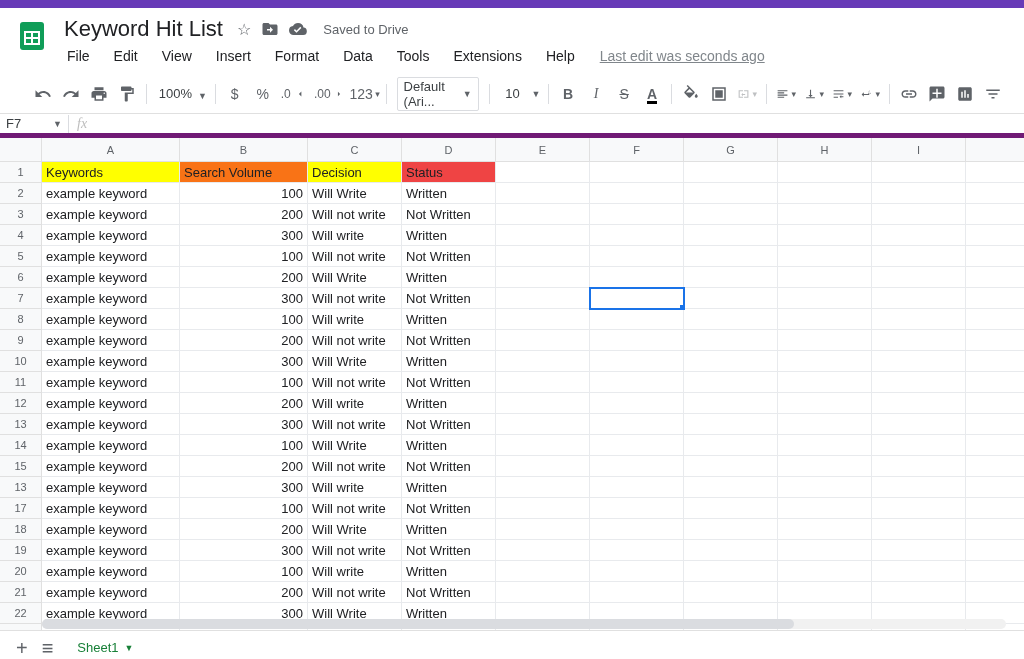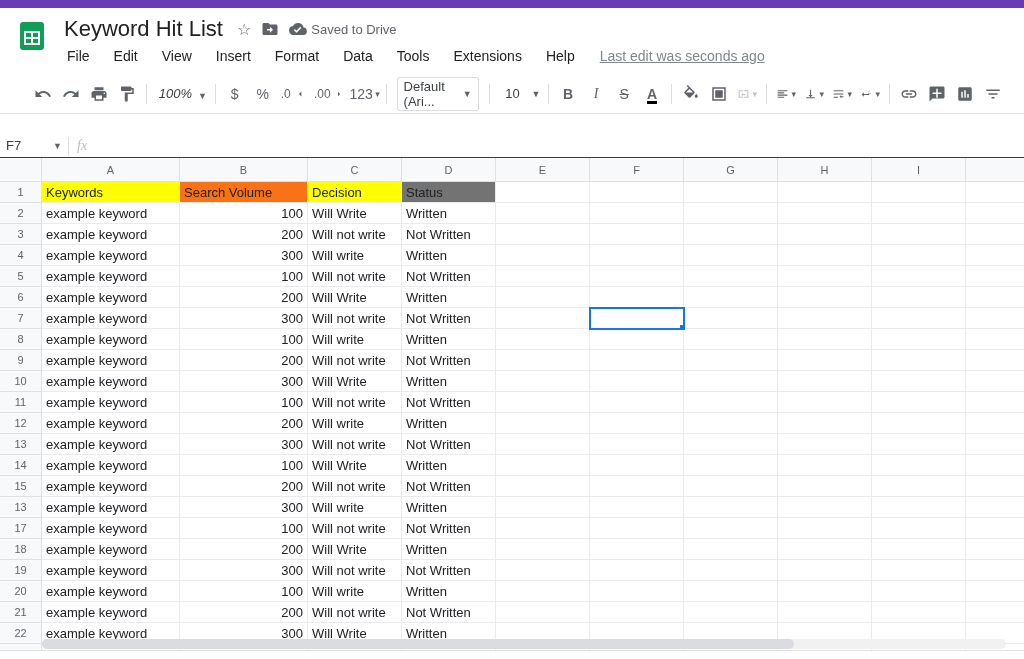--- a/index.html
+++ b/index.html
@@ -5,35 +5,35 @@
   * { box-sizing: border-box; margin: 0; padding: 0; font-family: Arial, sans-serif; }
   body { width: 1024px; height: 659px; overflow: hidden; background: #fff; font-size: 13px; color: #3c4043; }
   .topstrip { height: 8px; background: #673ab7; }
   .header { display: flex; align-items: flex-start; padding: 8px 12px 0 12px; }
   .logo { width: 40px; height: 40px; margin-right: 8px; display:flex; align-items:center; justify-content:center; }
   .logo svg { width: 32px; height: 32px; }
   .titlearea { flex: 1; }
   .titlerow { display: flex; align-items: center; gap: 10px; height: 26px; }
   .doctitle { font-size: 22px; color: #202124; padding: 1px 4px; }
   .title-icon { color: #5f6368; font-size: 16px; display:flex; align-items:center; }
-  .saved { display:flex; align-items:center; gap:4px; color:#5f6368; font-size:13px; }
+  .saved { display:flex; align-items:center; gap:16px; color:#5f6368; font-size:13px; }
   .menubar { display: flex; gap: 10px; margin-top: 2px; align-items:center; }
   .menuitem { padding: 4px 7px; color: #202124; font-size: 14px; cursor:pointer; border-radius:3px; }
   .lastedit { color: #80868b; text-decoration: underline; padding-left: 8px; font-size:14px;}
   .toolbar { display: flex; align-items: center; padding: 4px 18px 4px 30px; gap: 2px; border-bottom: 1px solid #e0e0e0; height: 40px; margin-top:6px;}
   .tbtn { min-width: 26px; height: 26px; display:flex; align-items:center; justify-content:center; color:#5f6368; cursor:pointer; border-radius:2px; padding:0 3px; font-size:14px;}
   .tbtn svg { width:18px; height:18px; fill:#5f6368; }
   .tsep { width:1px; height:20px; background:#dadce0; margin:0 4px; }
-  .zoombox { display:flex; align-items:flex-end; gap:2px; padding:0 2px;font-style:italic;}
+  .zoombox { display:flex; align-items:flex-end; gap:2px; padding:0 2px;}
   .zoomval { font-size:13px; color:#3c4043; padding:0 4px;}
   .fontbox { border:1px solid #dadce0; border-radius:2px; height:24px; display:flex; align-items:center; padding:16px 6px; font-size:13px; color:#3c4043; min-width:80px; justify-content:center; margin:0 4px;}
   .sizebox { display:flex; align-items:center; gap:4px; margin:0 2px;}
   .sizeval { border:none; width:30px; text-align:center; font-size:13px; color:#3c4043;}
   .caret { font-size:9px; color:#5f6368; }
-  .namebox-row { display:flex; align-items:center; border-bottom:1px solid #701a75; height:24px;margin-top:20px; }
+  .namebox-row { display:flex; align-items:center; border-bottom:5px solid #701a75; height:24px; }
   .namebox { width:68px; padding:0 6px; font-size:13px; color:#3c4043; display:flex; align-items:center; justify-content:space-between;}
   .fxdiv { width:1px; height:18px; background:#dadce0; }
   .fx { font-style:italic; font-family: 'Times New Roman', serif; color:#bdbdbd; padding:0 8px; font-size:14px;}
   .formulabar { flex:1; height:100%; }
   .grid-wrap { position:relative; height: 492px; overflow:hidden; }
   .grid { display:grid; grid-template-columns: 42px 138px 128px 94px 94px 94px 94px 94px 94px 94px 94px; font-size:13px; }
   .colhdr, .rowhdr, .corner { background:#f8f9fa; color:#5f6368; font-size:11px; display:flex; align-items:center; justify-content:center; border-right:1px solid #e0e0e0; border-bottom:1px solid #e0e0e0; height:24px; }
   .corner{ height:24px;}
   .rowhdr { height:21px; }
   .cell { border-right:1px solid #e8eaed; border-bottom:1px solid #e8eaed; height:21px; padding:0 4px; display:flex; align-items:center; font-size:13px; color:#202124; overflow:hidden; white-space:nowrap;}
@@ -243,21 +243,21 @@
       <div class="colhdr">E</div>
       <div class="colhdr">F</div>
       <div class="colhdr">G</div>
       <div class="colhdr">H</div>
       <div class="colhdr">I</div>
       <div class="colhdr"></div>
       <div class="rowhdr">1</div>
       <div class="cell" style="background: rgb(255, 255, 0);">Keywords</div>
       <div class="cell" style="background: #f97316;">Search Volume</div>
       <div class="cell" style="background: rgb(255, 255, 0);">Decision</div>
-      <div class="cell" style="background: #737373;">Status</div>
+      <div class="cell" style="background: #ef4444;">Status</div>
       <div class="cell"></div>
       <div class="cell"></div>
       <div class="cell"></div>
       <div class="cell"></div>
       <div class="cell"></div>
       <div class="cell"></div>
       <div class="rowhdr">2</div>
       <div class="cell">example keyword</div>
       <div class="cell num">100</div>
       <div class="cell">Will Write</div>

